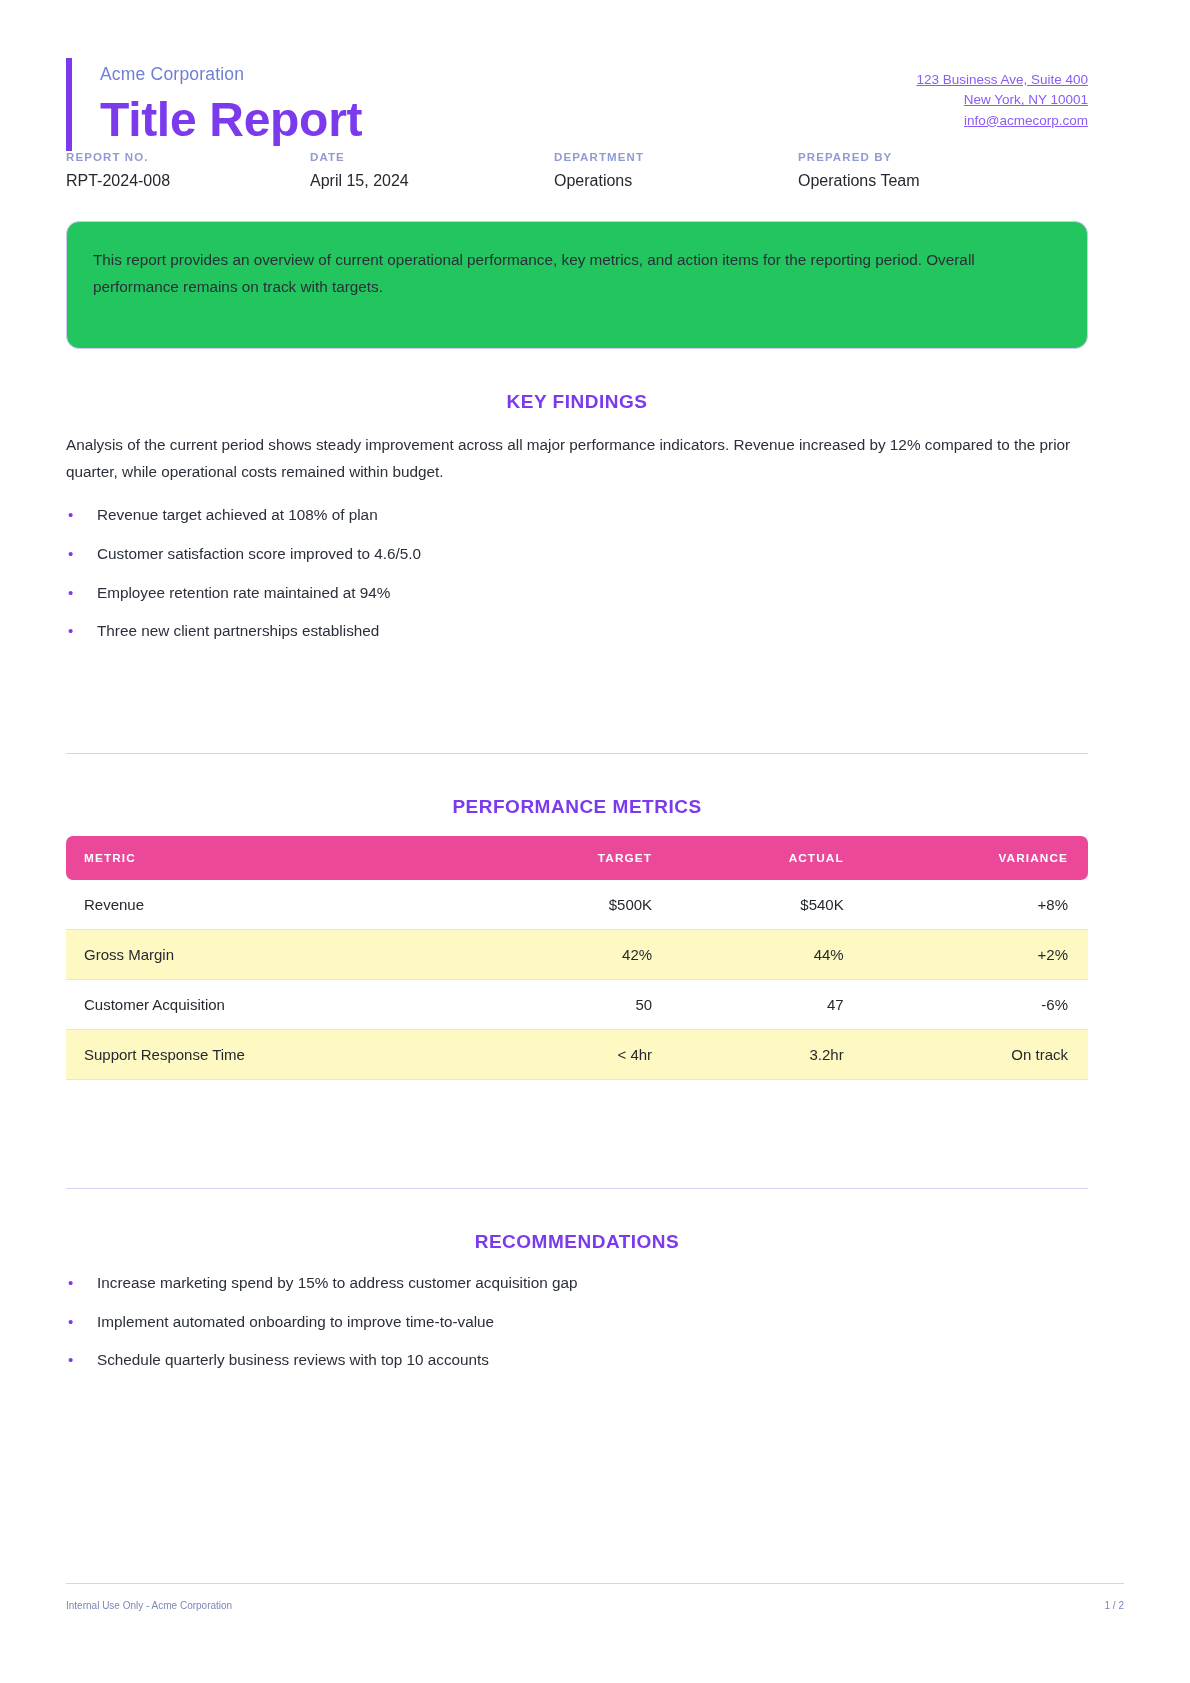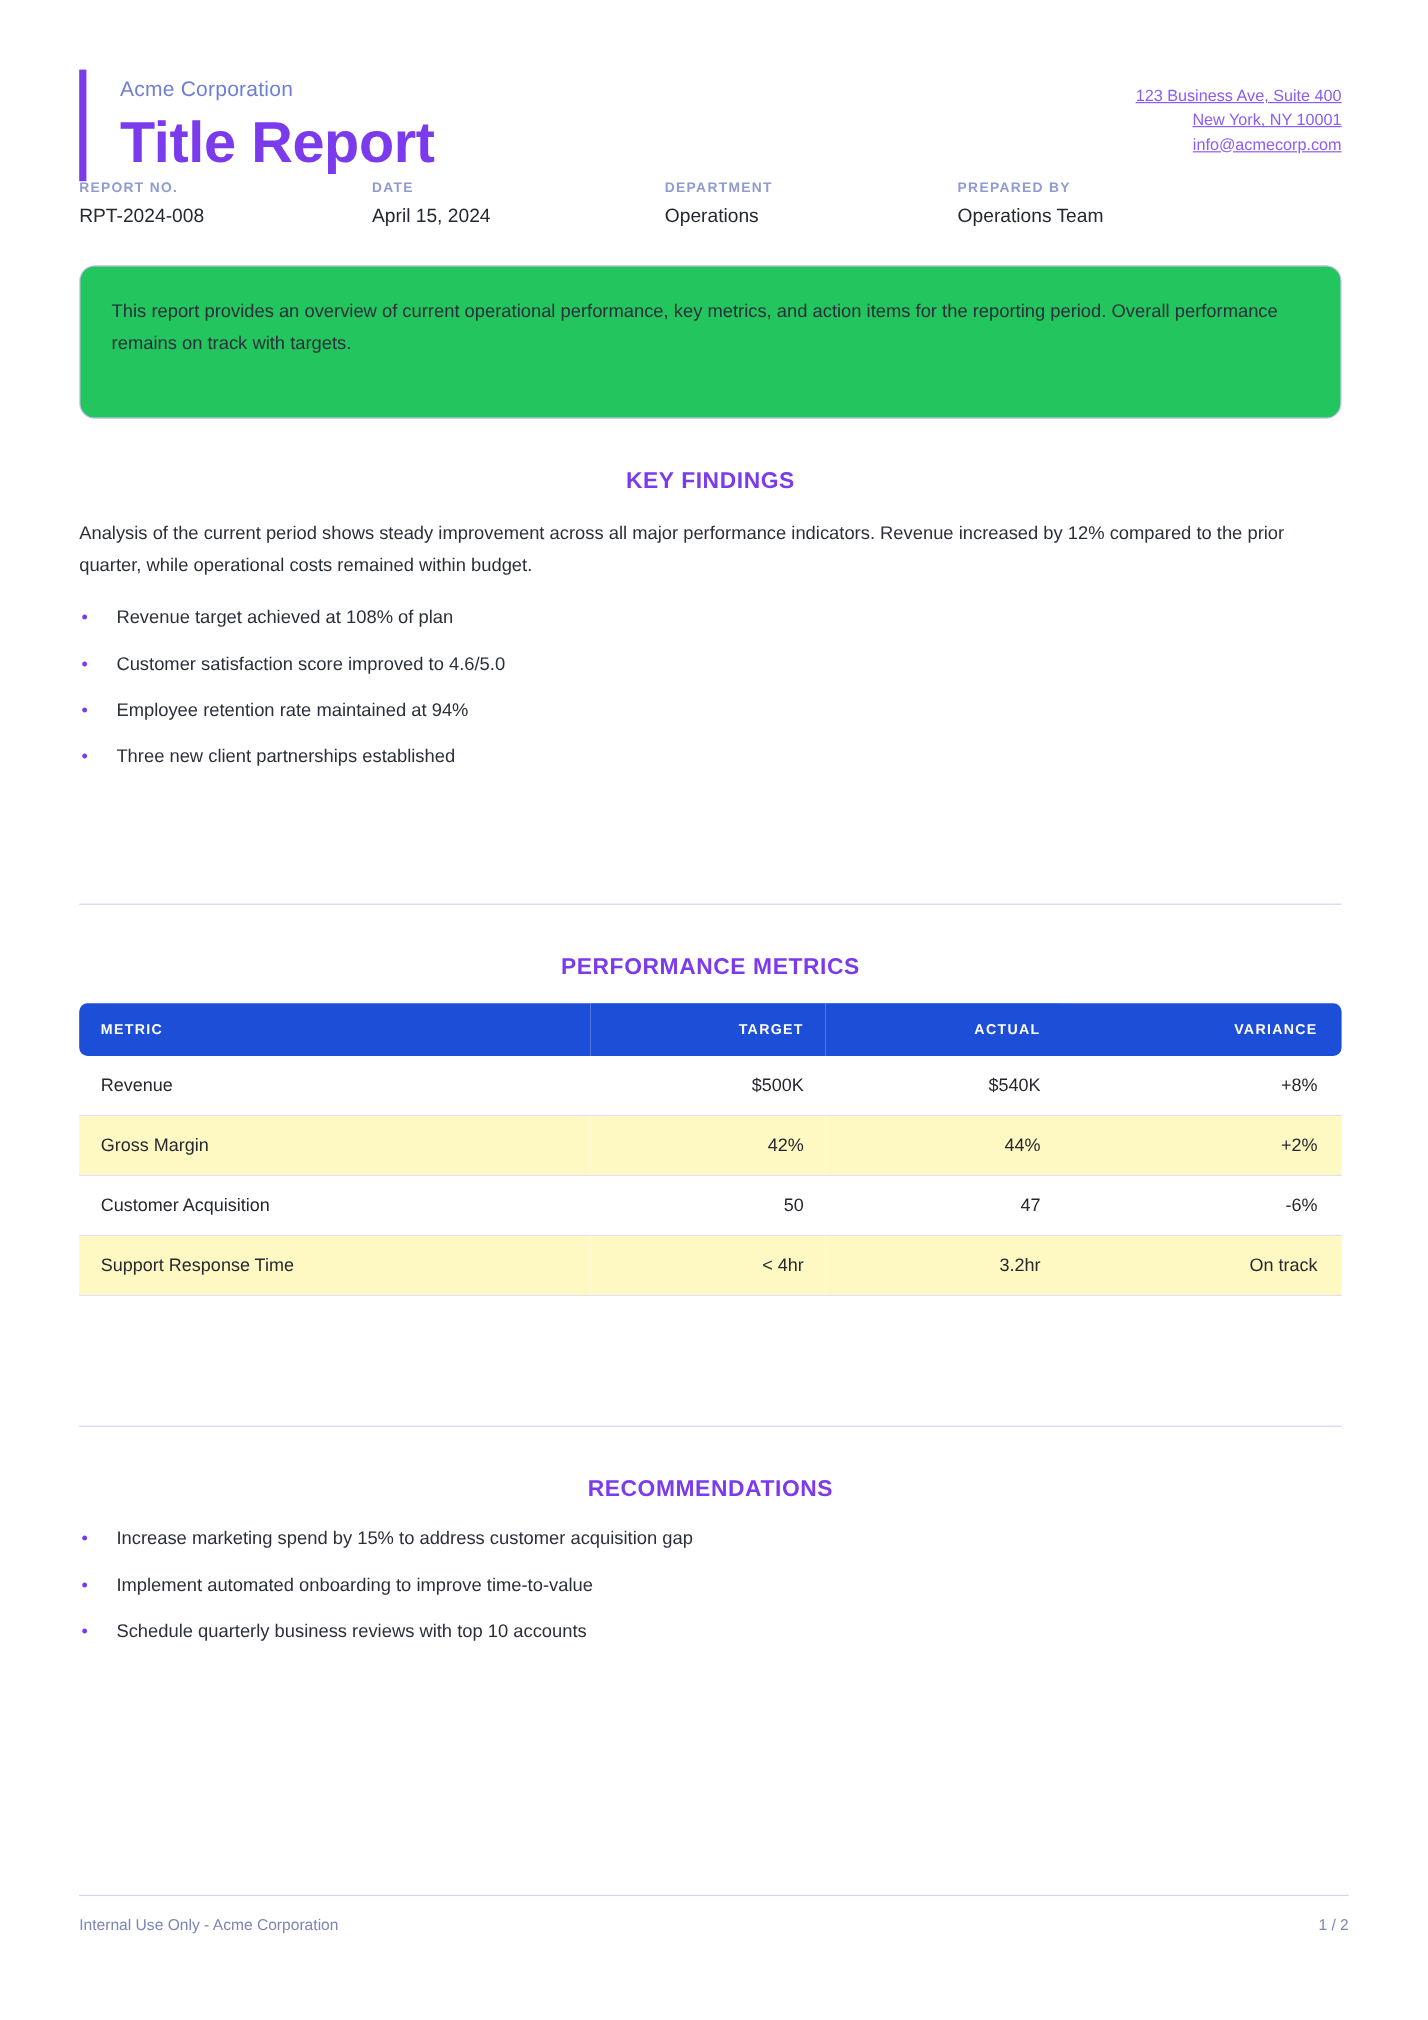--- a/index.html
+++ b/index.html
@@ -11,21 +11,21 @@
   body {
     width: 1190px;
     height: 1683px;
     font-family: "Liberation Sans", sans-serif;
     color: #1f2430;
     position: relative;
   }
   .page {
     width: 1190px;
     height: 1683px;
-    padding: 58px 72px 0 66px;
+    padding: 58px 102px 0 66px;
     position: relative;
   }
 
   
   .header {
     display: flex;
     justify-content: space-between;
     align-items: flex-start;
   }
   .header-left {
@@ -133,21 +133,21 @@
     margin: 0;
   }
 
   
   table.metrics {
     width: 100%;
     border-collapse: collapse;
     margin-top: 4px;
   }
   table.metrics thead th {
-    background: #1d4ed8;
+    background: #ec4899;
     color: #ffffff;
     font-size: 11.8px;
     letter-spacing: 1.1px;
     text-transform: uppercase;
     font-weight: bold;
     padding: 15px 18px;
     text-align: right;
   }
   table.metrics thead th:first-child {
     text-align: left;
@@ -173,21 +173,21 @@
   
   .footer {
     position: absolute;
     left: 66px;
     right: 66px;
     bottom: 72px;
     border-top: 1px solid #d9d2f3;
     padding-top: 16px;
     display: flex;
     justify-content: space-between;
-    font-size: 13px;
+    font-size: 10px;
     color: #7b86b8;
   }
 </style>
 </head>
 <body>
 
 <div class="page">
 
   <div class="header">
     <div class="header-left">

